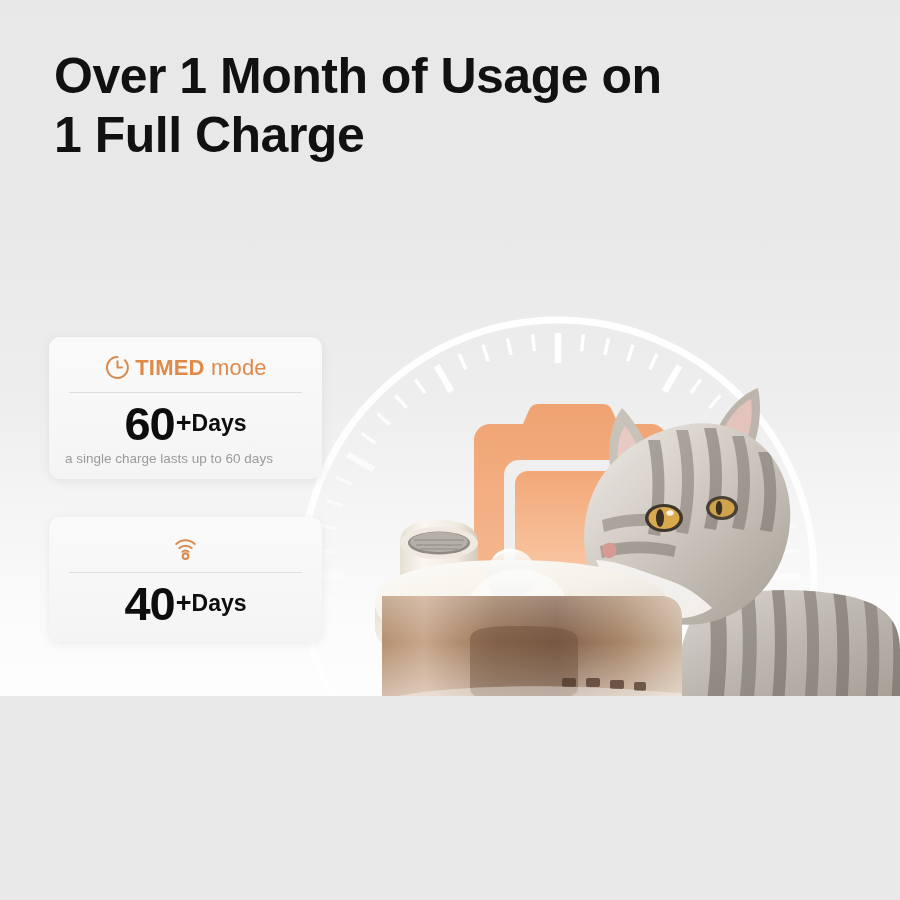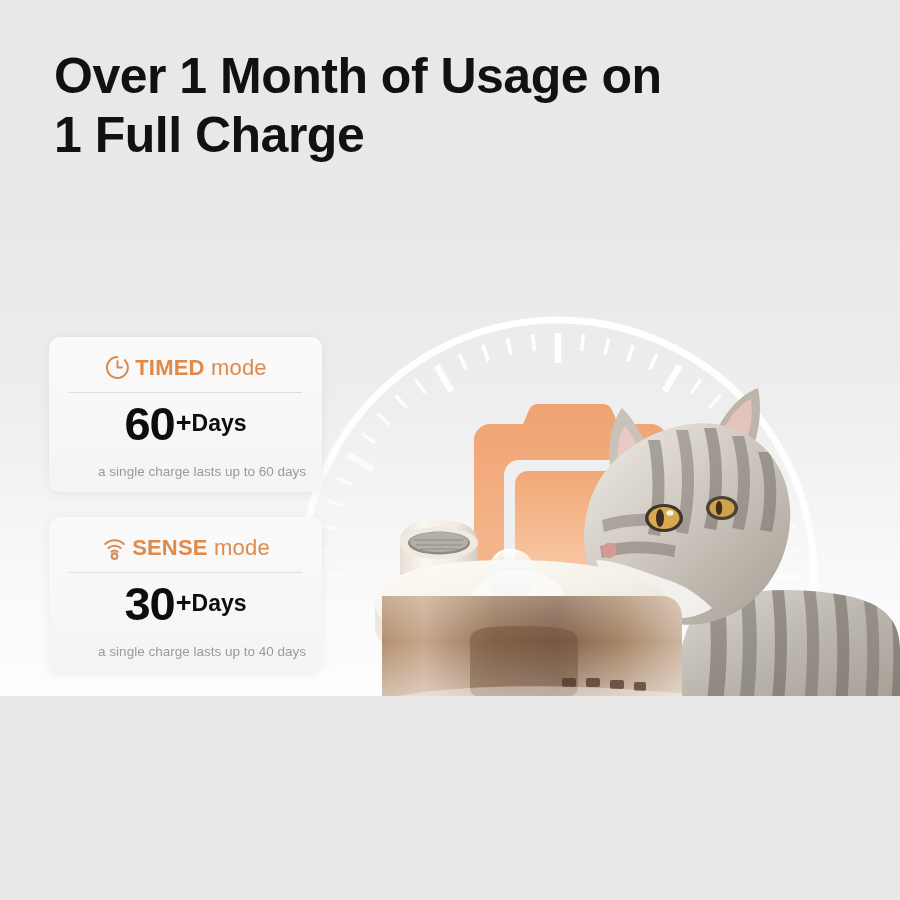--- a/index.html
+++ b/index.html
@@ -157,25 +157,25 @@
     line-height: 1;
   }
 
   .metric-unit {
     font-size: 23px;
     font-weight: 700;
     line-height: 1;
   }
 
   .card-note {
-    text-align: right;
+    text-align: left;
     font-size: 13.5px;
     font-weight: 400;
     color: #9a9a9a;
-    margin-top: 15px;
+    margin-top: 2px;
     white-space: nowrap;
   }
 </style>
 </head>
 <body>
 
 <div id="page">
 
   <div class="decor-layer">
 
@@ -532,26 +532,22 @@
   </div>
 
   <div class="card" id="card-sense">
     <div class="card-head">
       <svg class="card-icon" viewBox="0 0 28 28">
         <path d="M4.4 10.4 A14 14 0 0 1 23.6 10.4" fill="none" stroke="#d98b4f" stroke-width="2.1" stroke-linecap="round"></path>
         <path d="M7.6 14.6 A9.4 9.4 0 0 1 20.4 14.6" fill="none" stroke="#d98b4f" stroke-width="2.1" stroke-linecap="round"></path>
         <path d="M10.8 18.4 A5 5 0 0 1 17.2 18.4" fill="none" stroke="#d98b4f" stroke-width="2.1" stroke-linecap="round"></path>
         <circle cx="14" cy="23" r="2.9" fill="none" stroke="#d98b4f" stroke-width="2.1"></circle>
       </svg>
-      <div class="card-title">
-        <span>SENSE</span><span class="soft"> mode</span>
-      </div>
     </div>
     <div class="card-divider"></div>
     <div class="card-metric">
-      <span class="metric-num">30</span>
+      <span class="metric-num">40</span>
       <span class="metric-plus">+</span>
       <span class="metric-unit">Days</span>
     </div>
-    <div class="card-note">a single charge lasts up to 40 days</div>
   </div>
 
 </div>
 
 </body></html>

